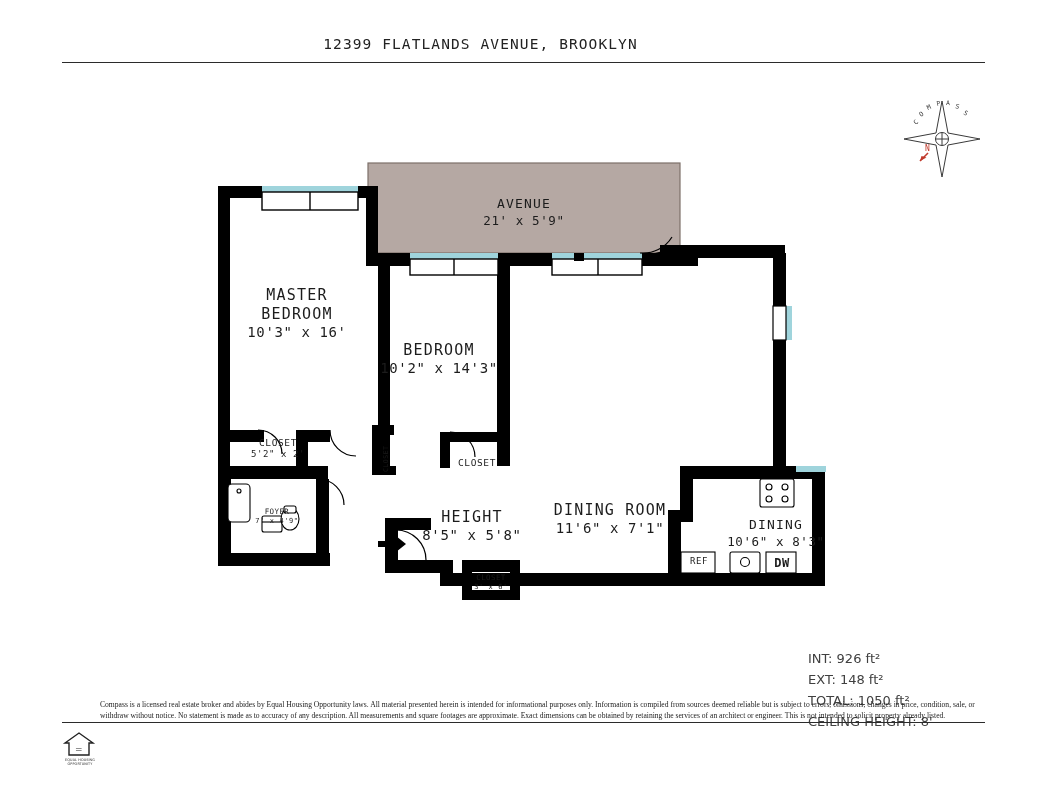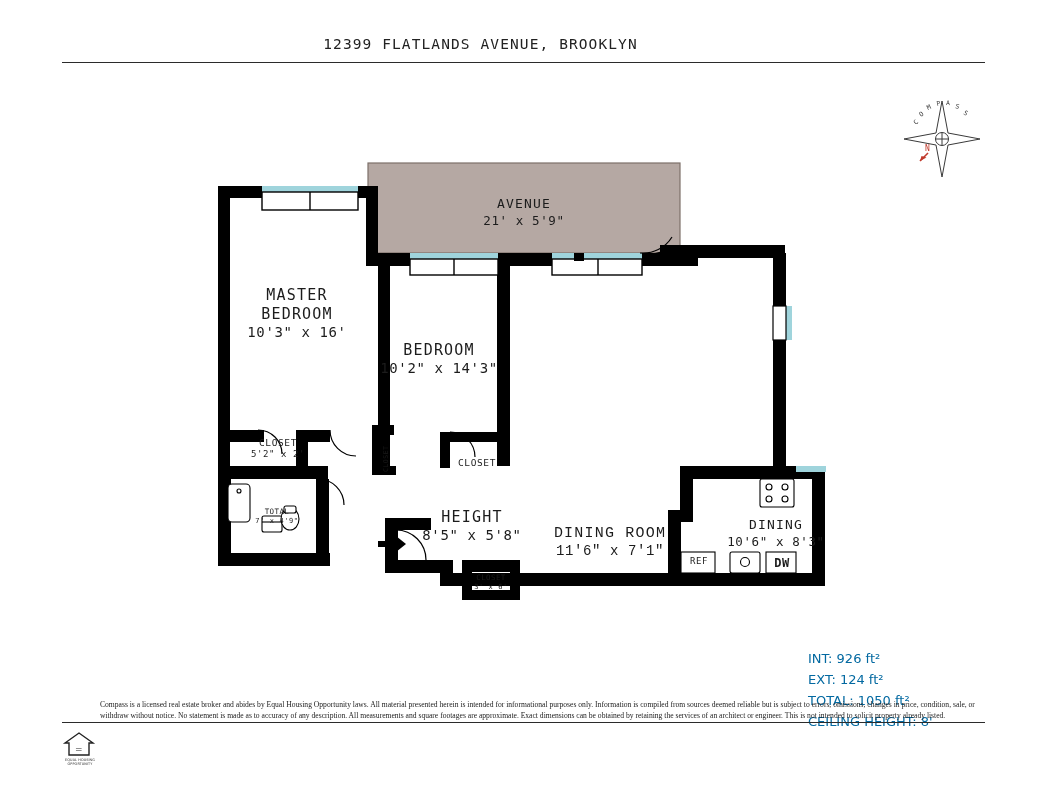--- a/index.html
+++ b/index.html
@@ -93,21 +93,21 @@
   }
 
   
   .stats {
     position: absolute;
     left: 808px;
     top: 648px;
     font-family: "DejaVu Sans", sans-serif;
     font-size: 13px;
     line-height: 1.62;
-    color: #0369a1;
+    color: #404040;
   }
 
   
   .footer-rule {
     position: absolute;
     left: 62px;
     top: 722px;
     width: 923px;
     height: 1px;
     background: #2b2b2b;
@@ -288,42 +288,42 @@
     <span class="nm">BEDROOM</span>
     <span class="dim">10'3" x 16'</span>
   </div>
 
   <div class="label lbl-big" style="left:369px; top:341px; width:140px;">
     <span class="nm">BEDROOM</span>
     <span class="dim">10'2" x 14'3"</span>
   </div>
 
 
-  <div class="label lbl-big" style="left:530px; top:524px; width:160px;font-family:Liberation Mono, monospace;">
+  <div class="label lbl-big" style="left:530px; top:501px; width:160px;">
     <span class="nm">DINING ROOM</span>
     <span class="dim">11'6" x 7'1"</span>
   </div>
 
   <div class="label lbl-mid" style="left:706px; top:517px; width:140px;">
     <span class="nm">DINING</span>
     <span class="dim">10'6" x 8'3"</span>
   </div>
 
   <div class="label lbl-big" style="left:402px; top:508px; width:140px;">
     <span class="nm">HEIGHT</span>
     <span class="dim">8'5" x 5'8"</span>
   </div>
 
   <div class="label lbl-mid" style="left:454px; top:196px; width:140px;">
     <span class="nm">AVENUE</span>
     <span class="dim">21' x 5'9"</span>
   </div>
 
   <div class="label lbl-xs" style="left:242px; top:507px; width:70px;">
-    <span class="nm">TOTAL</span>
+    <span class="nm">FOYER</span>
     <span class="dim">7' x 4'9"</span>
   </div>
 
   <div class="label lbl-sm" style="left:228px; top:437px; width:100px;">
     <span class="nm">CLOSET</span>
     <span class="dim">5'2" x 2'</span>
   </div>
 
   <div class="vert-label" style="left:368px; top:450px; width:36px;">CLOSET</div>
 
@@ -334,21 +334,21 @@
   <div class="label lbl-xs" style="left:456px; top:573px; width:70px;">
     <span class="nm">CLOSET</span>
     <span class="dim">3' x 6'</span>
   </div>
 
   <div class="label" style="left:679px; top:556px; width:40px; font-size:9px; letter-spacing:0.5px;">REF</div>
   <div class="label" style="left:766px; top:556px; width:32px; font-size:12px; letter-spacing:0.5px;font-weight:bold;">DW</div>
 
   <div class="stats">
     <div>INT: 926 ft²</div>
-    <div>EXT: 124 ft²</div>
+    <div>EXT: 148 ft²</div>
     <div>TOTAL: 1050 ft²</div>
     <div>CEILING HEIGHT: 8'</div>
   </div>
 
   <div class="footer-rule"></div>
   <div class="eho">
     <svg width="34" height="28" viewBox="0 0 34 28">
       <path d="M3 13 L17 3 L31 13 L27 13 L27 25 L7 25 L7 13 Z" fill="none" stroke="#222" stroke-width="1.4"></path>
       <text x="13" y="22" font-family="DejaVu Sans, sans-serif" font-size="9" fill="#222">=</text>
     </svg>

